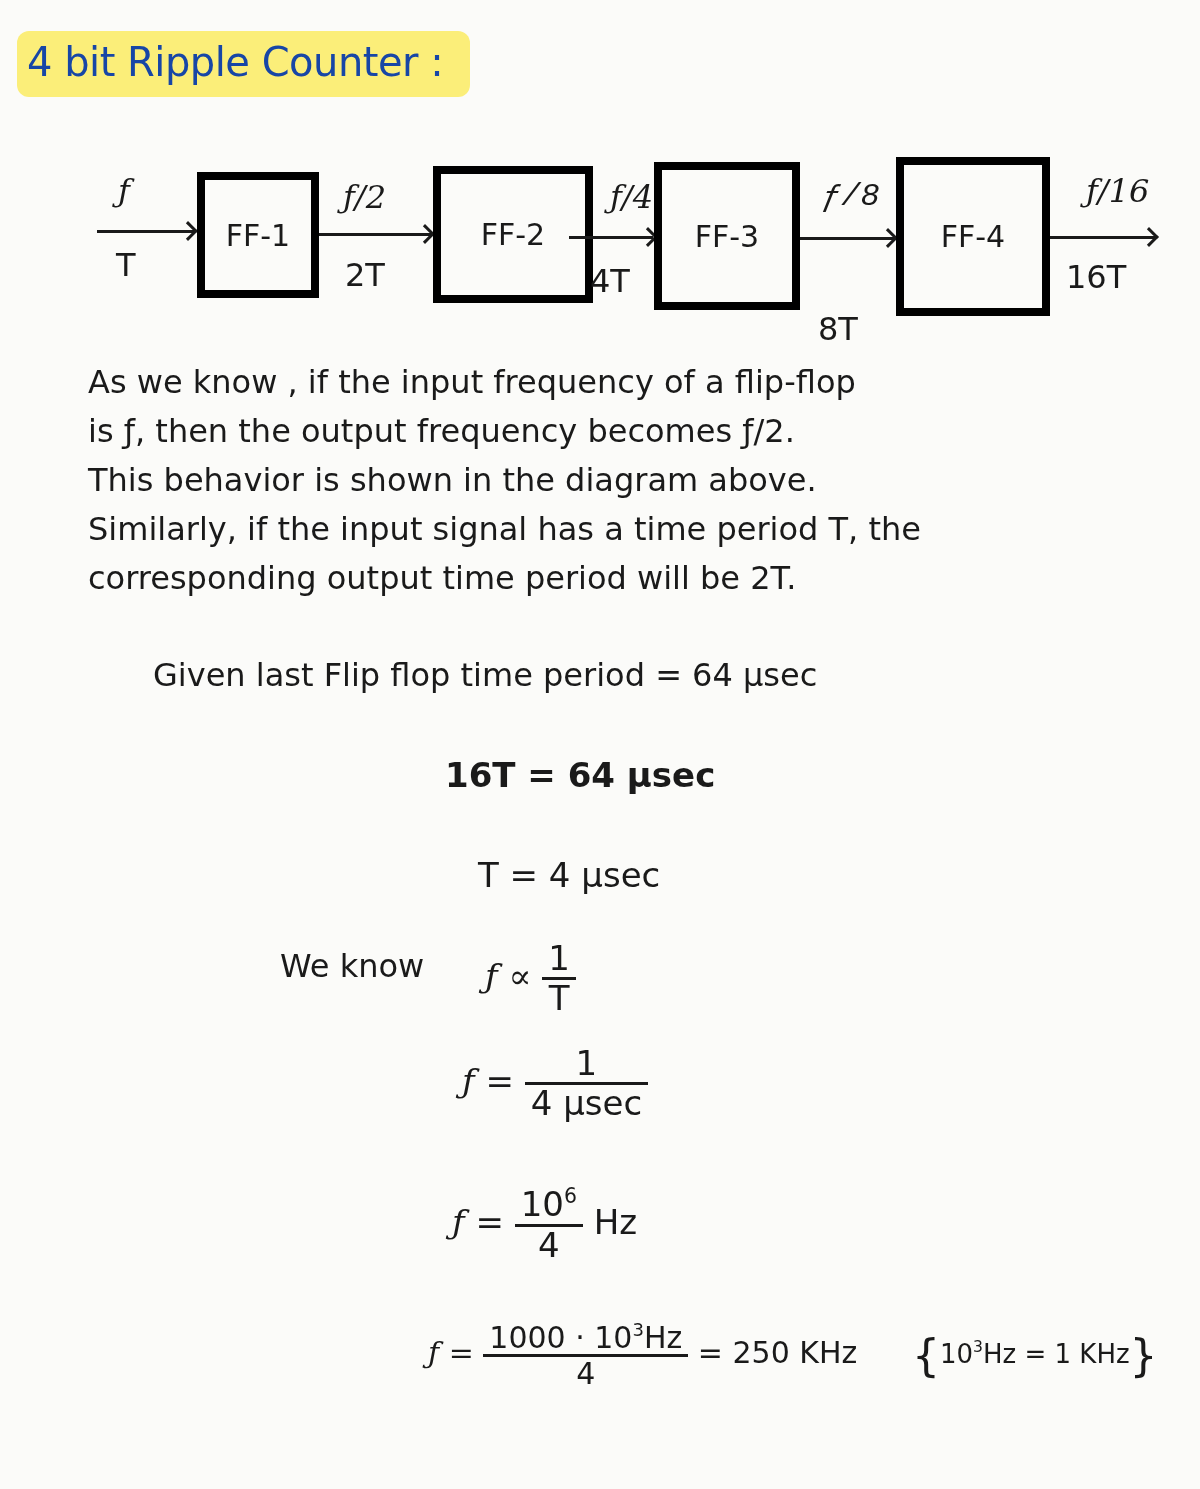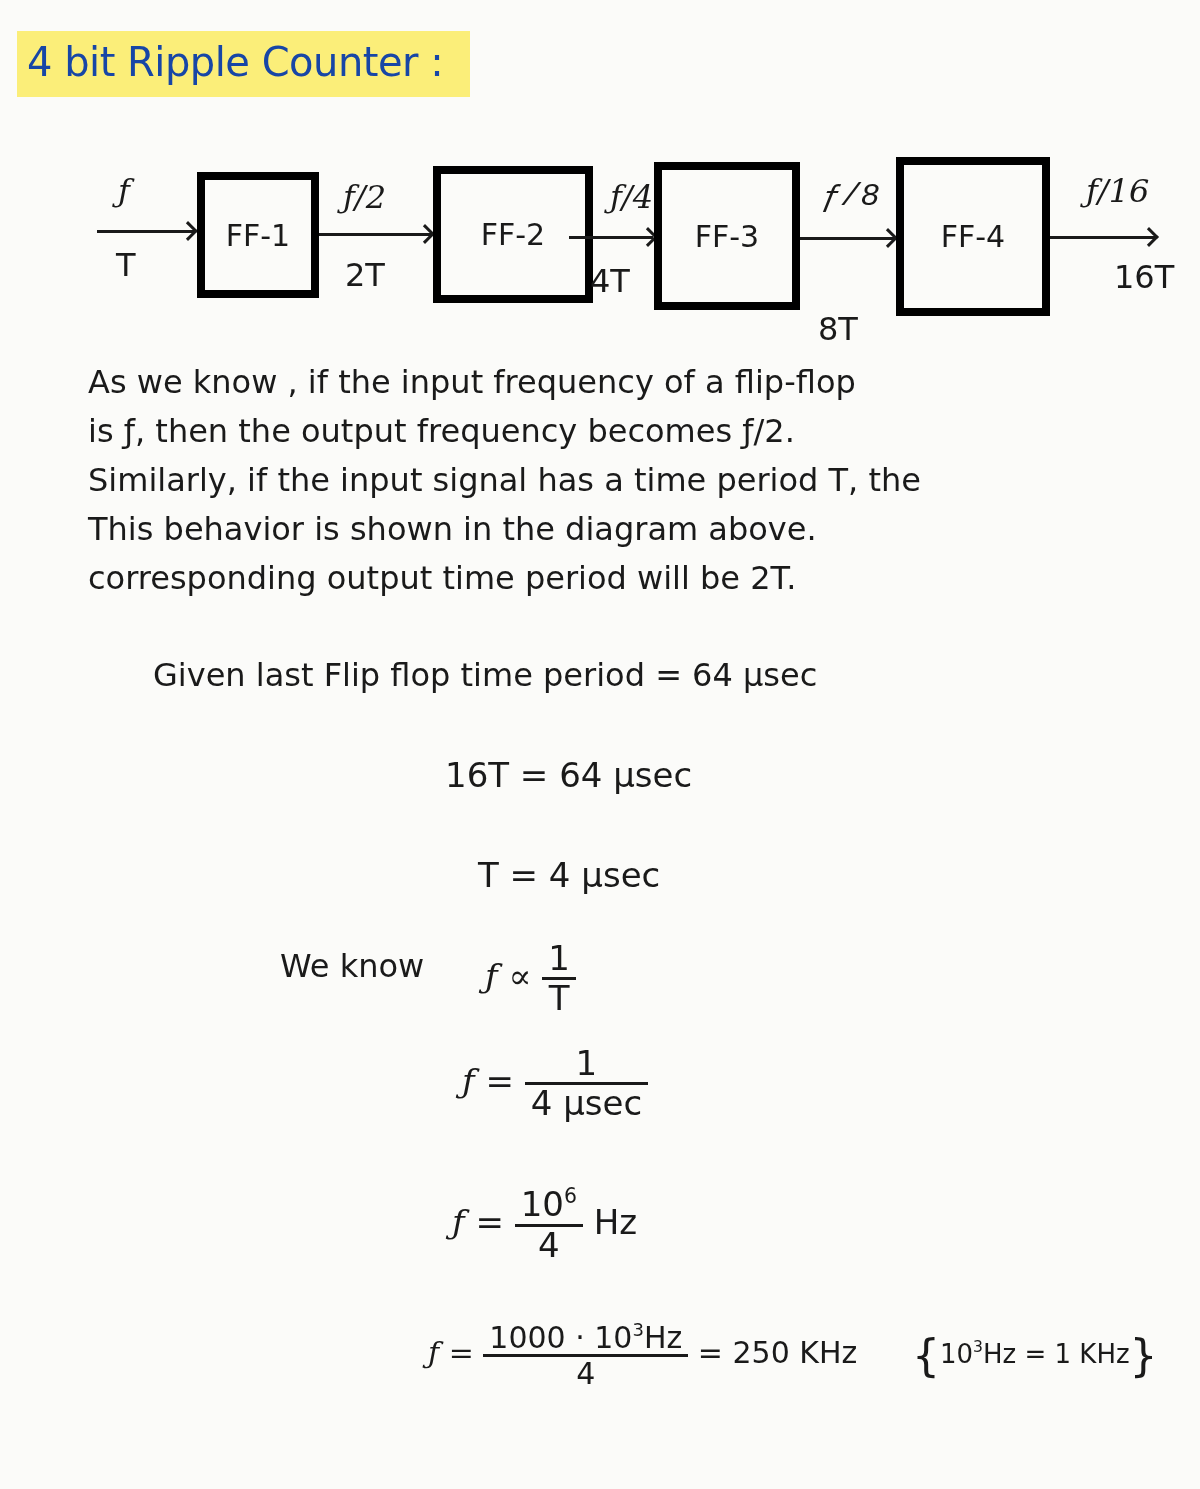--- a/index.html
+++ b/index.html
@@ -1,21 +1,21 @@
 <!DOCTYPE html>
 <html><head>
 <meta charset="utf-8">
 <style>
   * { box-sizing: border-box; margin: 0; padding: 0; }
   html, body { width: 1200px; height: 1489px; background: #fbfbf9; }
   body { position: relative; font-family: "DejaVu Sans", sans-serif; color: #1a1a1a; overflow: hidden; }
 
   .title-wrap {
     position: absolute; left: 17px; top: 31px; width: 453px; height: 66px;
-    background: #fbee79; border-radius: 0;
+    background: #fbee79; border-radius: 12px;
   }
   .title {
     position: absolute; left: 10px; top: 8px;
     font-size: 40px; color: #1746a6; letter-spacing: -0.5px; white-space: nowrap;
   }
 
   .diagram { position: absolute; left: 0; top: 150px; width: 1200px; height: 180px; }
   .ff-box {
     position: absolute; border: 8px solid #000000; background: #fbfbf9;
     display: flex; align-items: center; justify-content: center;
@@ -76,36 +76,36 @@
   </div>
   <div class="sig fsym" style="left:822px; top:28px;font-family:Liberation Mono, monospace;">ƒ/8</div>
   <div class="sig" style="left:818px; top:112px;margin-top:48px;">8T</div>
   <div class="line" style="left:800px; top:87px; width:94px;"></div>
   <div class="arrowhead" style="left:881px; top:81px;"></div>
 
   <div class="ff-box" style="left:896px; top:7px; width:154px; height:159px;">
     <span class="ff-label">FF-4</span>
   </div>
   <div class="sig fsym" style="left:1086px; top:22px;">ƒ/16</div>
-  <div class="sig" style="left:1066px; top:108px;margin-left:48px;">16T</div>
+  <div class="sig" style="left:1066px; top:108px;">16T</div>
   <div class="line" style="left:1050px; top:86px; width:106px;"></div>
   <div class="arrowhead" style="left:1142px; top:80px;"></div>
 </div>
 
 <div class="para">
   <div>As we know , if the input frequency of a flip-flop</div>
   <div>is ƒ, then the output frequency becomes ƒ/2.</div>
+  <div>This behavior is shown in the diagram above.</div>
   <div>Similarly, if the input signal has a time period T, the</div>
-  <div>This behavior is shown in the diagram above.</div>
   <div>corresponding output time period will be 2T.</div>
 </div>
 
 <div class="eq" style="left:153px; top:656px; font-size:32px;">Given last Flip flop time period = 64 μsec</div>
 
-<div class="eq" style="left:445px; top:755px;">16T = 64 μsec</div>
+<div class="eq" style="left:445px; top:755px;font-weight:bold;">16T = 64 μsec</div>
 
 <div class="eq" style="left:478px; top:855px;">T = 4 μsec</div>
 
 <div class="eq" style="left:280px; top:947px; font-size:32px;">We know</div>
 
 <div class="eq" style="left:485px; top:940px;">
   <span class="fsym">ƒ ∝</span>
   <span class="frac">
     <span class="num">1</span>
     <span class="bar"></span>

